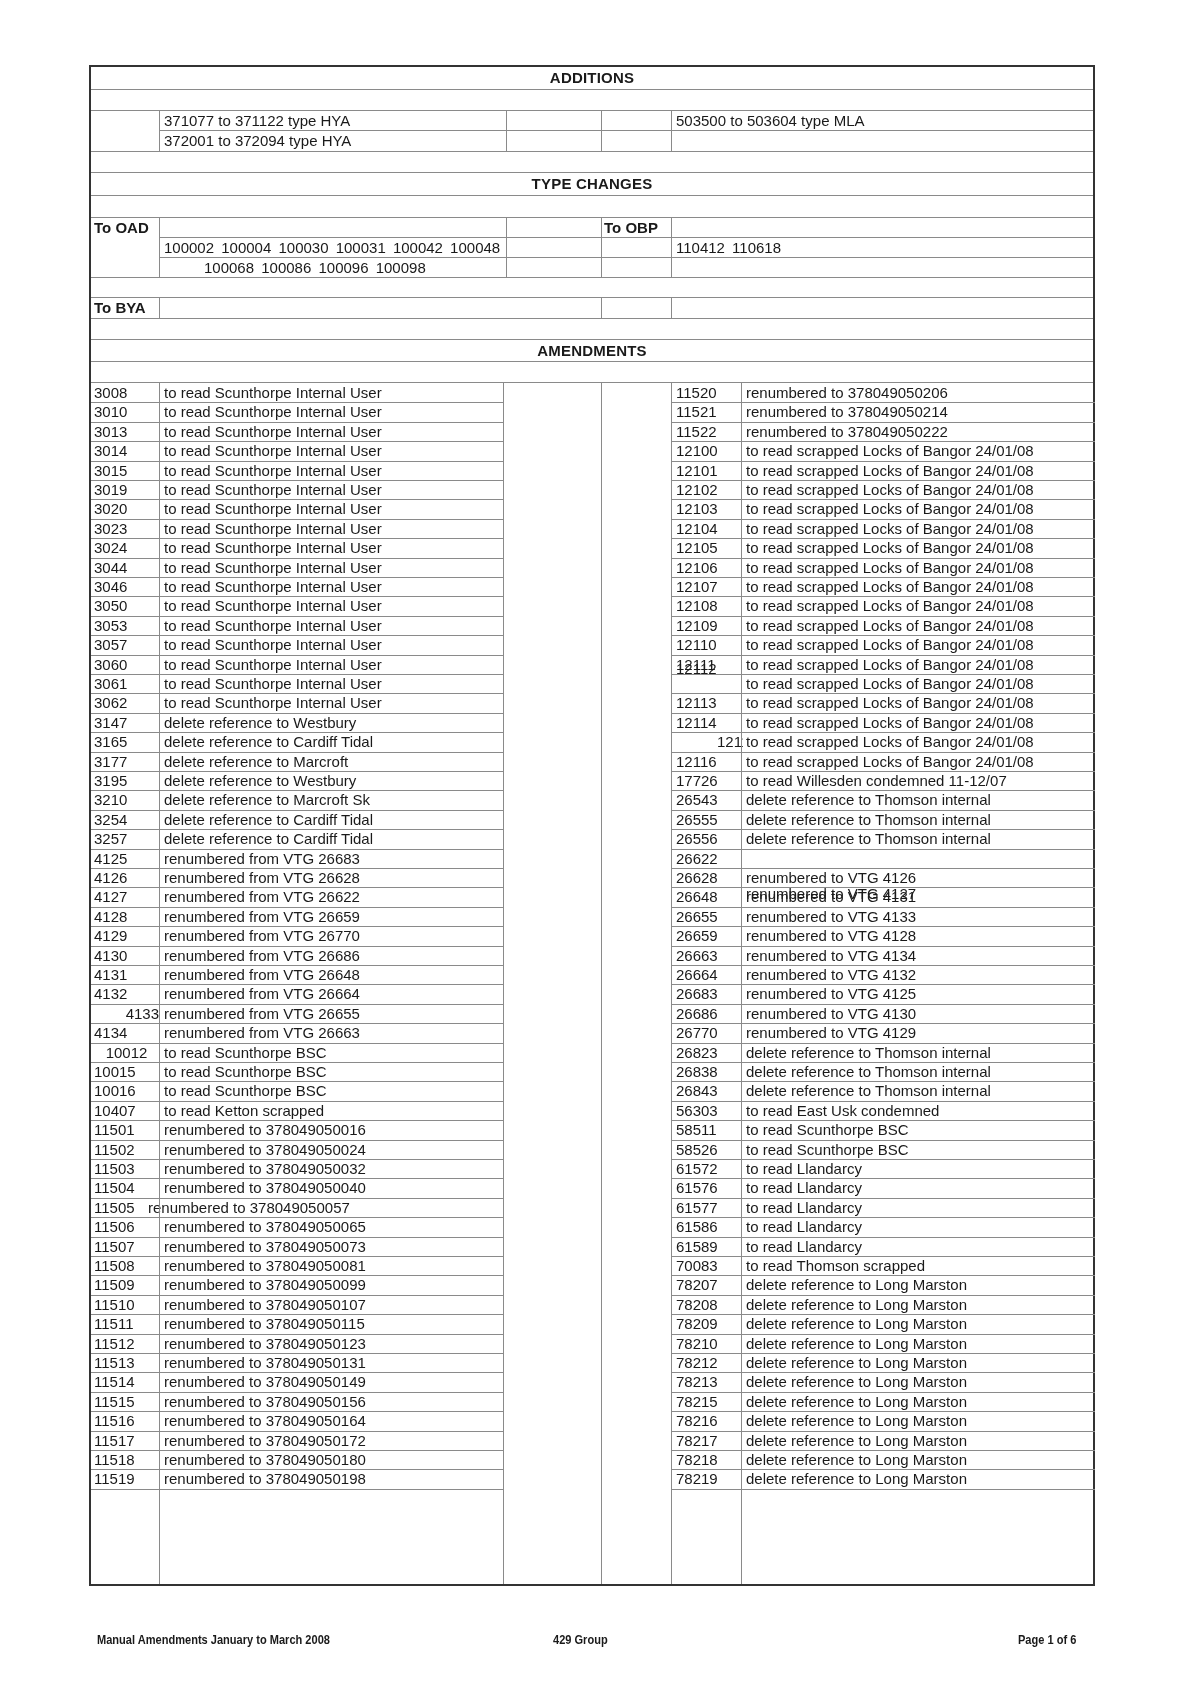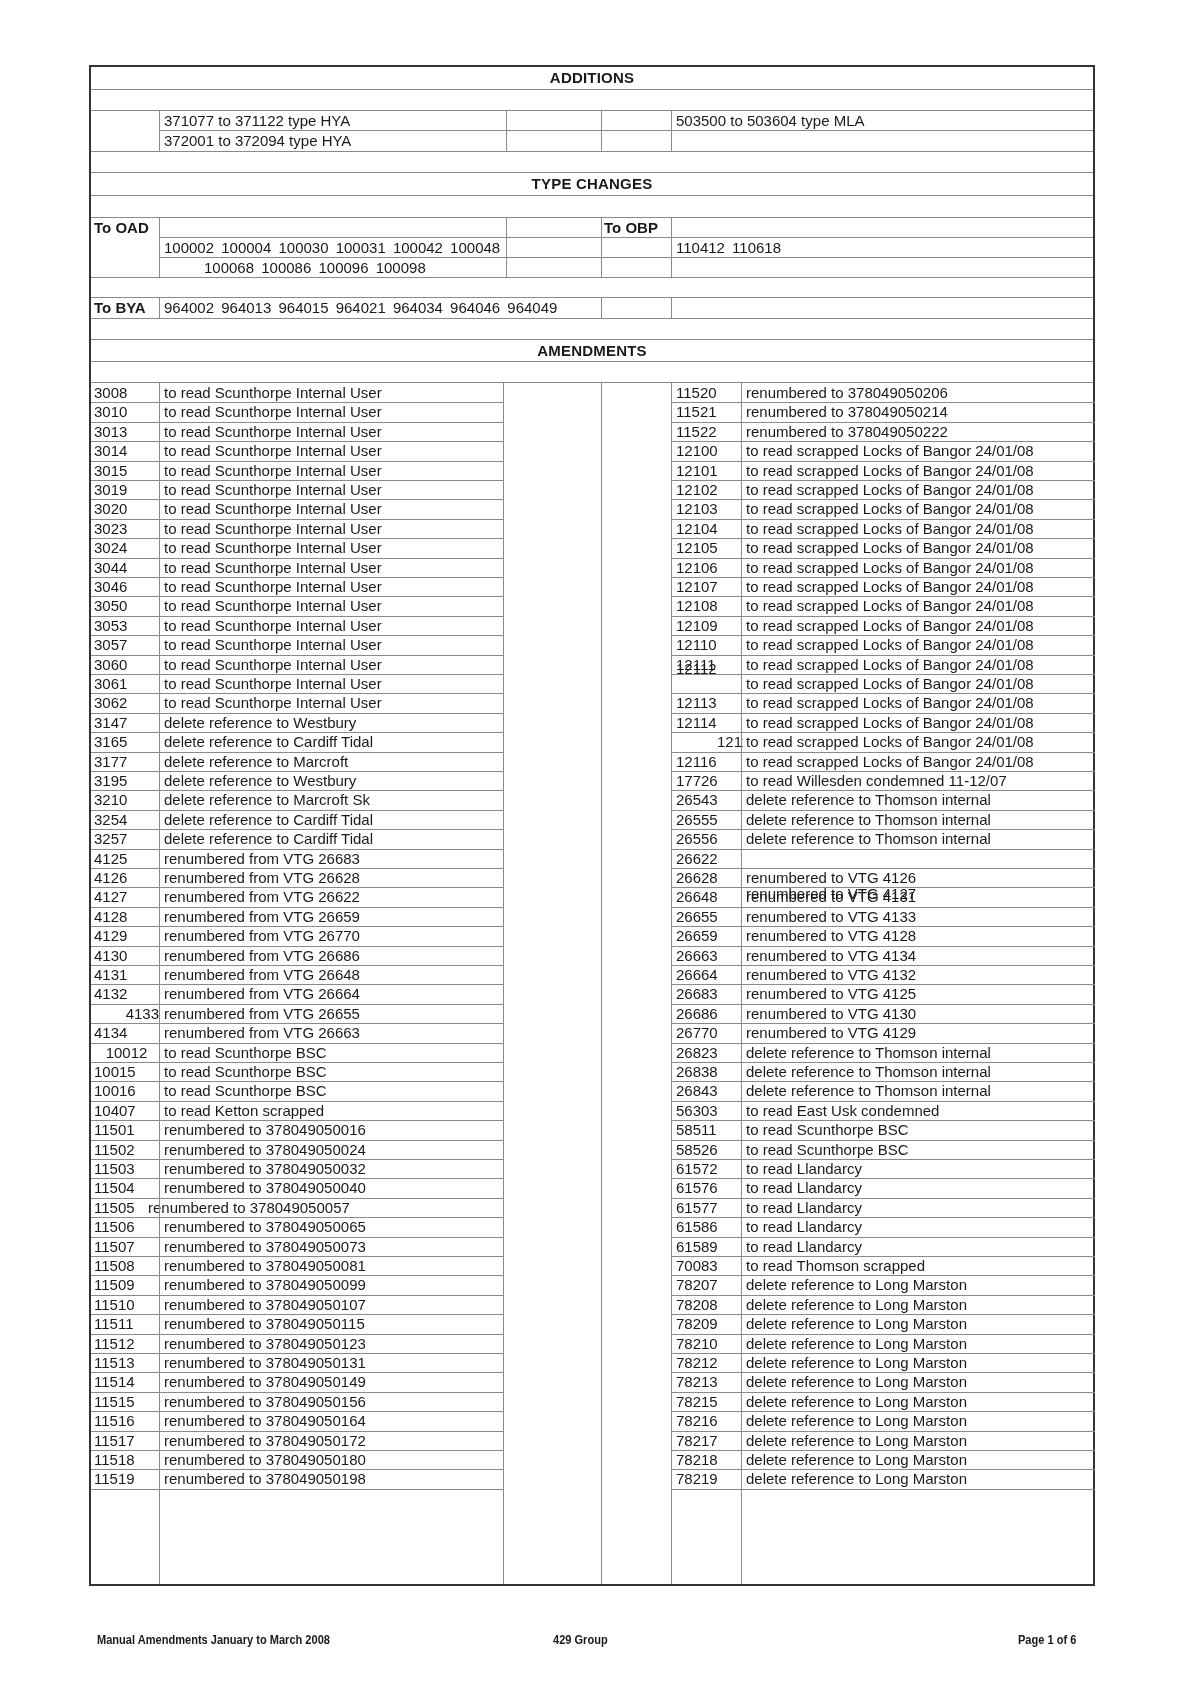--- a/index.html
+++ b/index.html
@@ -49,21 +49,20 @@
   <div class="hline" style="left:68px;right:0;top:170px;"></div>
   <div class="hline" style="left:68px;right:0;top:190px;"></div>
   <div class="hline" style="left:0;right:0;top:210px;"></div>
   <div class="vline" style="left:68px;top:150px;height:60px;"></div>
   <div class="vline" style="left:415px;top:150px;height:60px;"></div>
   <div class="vline" style="left:510px;top:150px;height:60px;"></div>
   <div class="vline" style="left:580px;top:150px;height:60px;"></div>
   <div class="hline" style="left:0;right:0;top:230px;"></div>
 
   <div class="cell label-bold" style="left:0;top:231px;width:68px;">To BYA</div>
-  <div class="cell" style="left:70px;top:231px;width:440px;word-spacing:3px;">964002  964013  964015  964021  964034  964046   964049</div>
   <div class="vline" style="left:68px;top:230px;height:21px;"></div>
   <div class="vline" style="left:510px;top:230px;height:21px;"></div>
   <div class="vline" style="left:580px;top:230px;height:21px;"></div>
   <div class="hline" style="left:0;right:0;top:251px;"></div>
   <div class="hline" style="left:0;right:0;top:272px;"></div>
 
   <div class="sec-title" style="top:275px;">AMENDMENTS</div>
   <div class="hline" style="left:0;right:0;top:294px;"></div>
   <div class="hline" style="left:0;right:0;top:315px;"></div>
 

